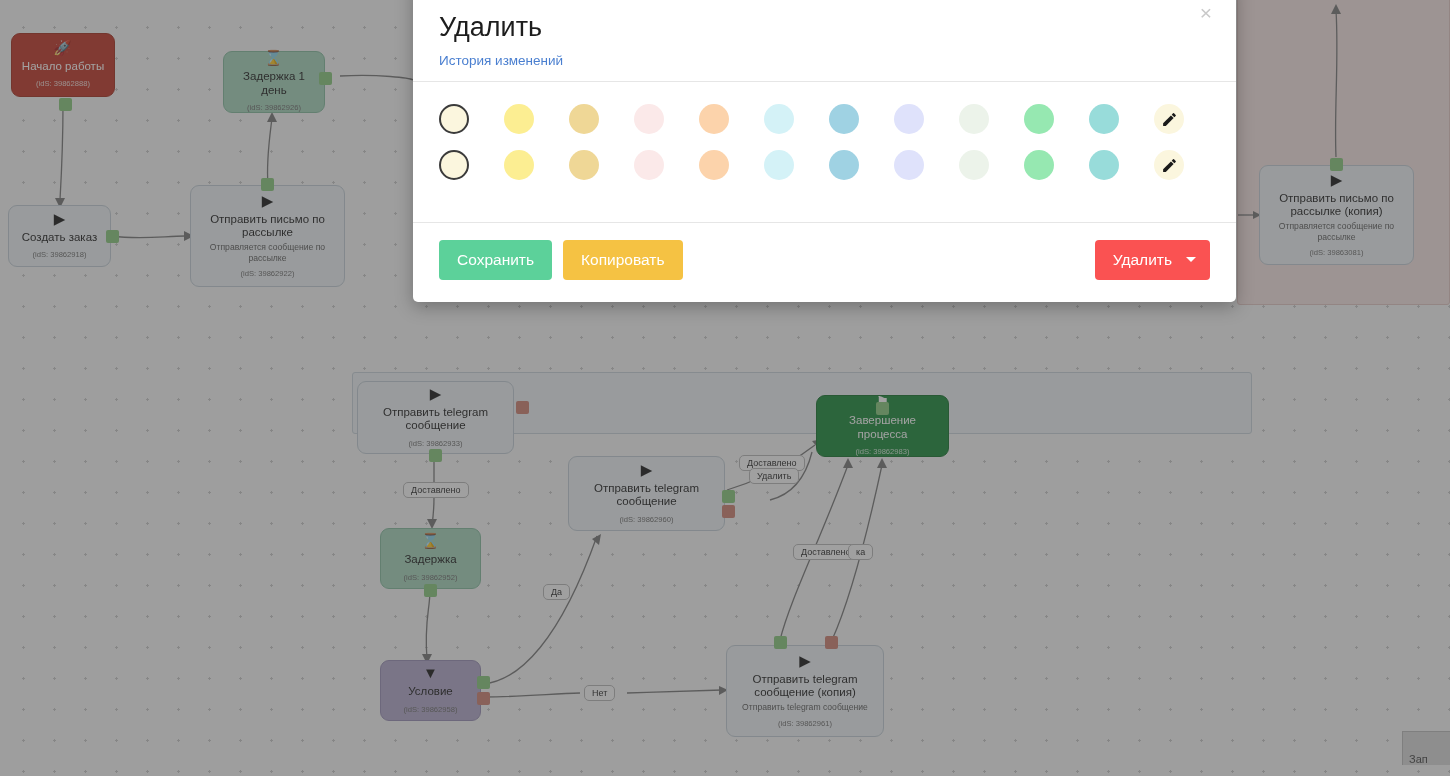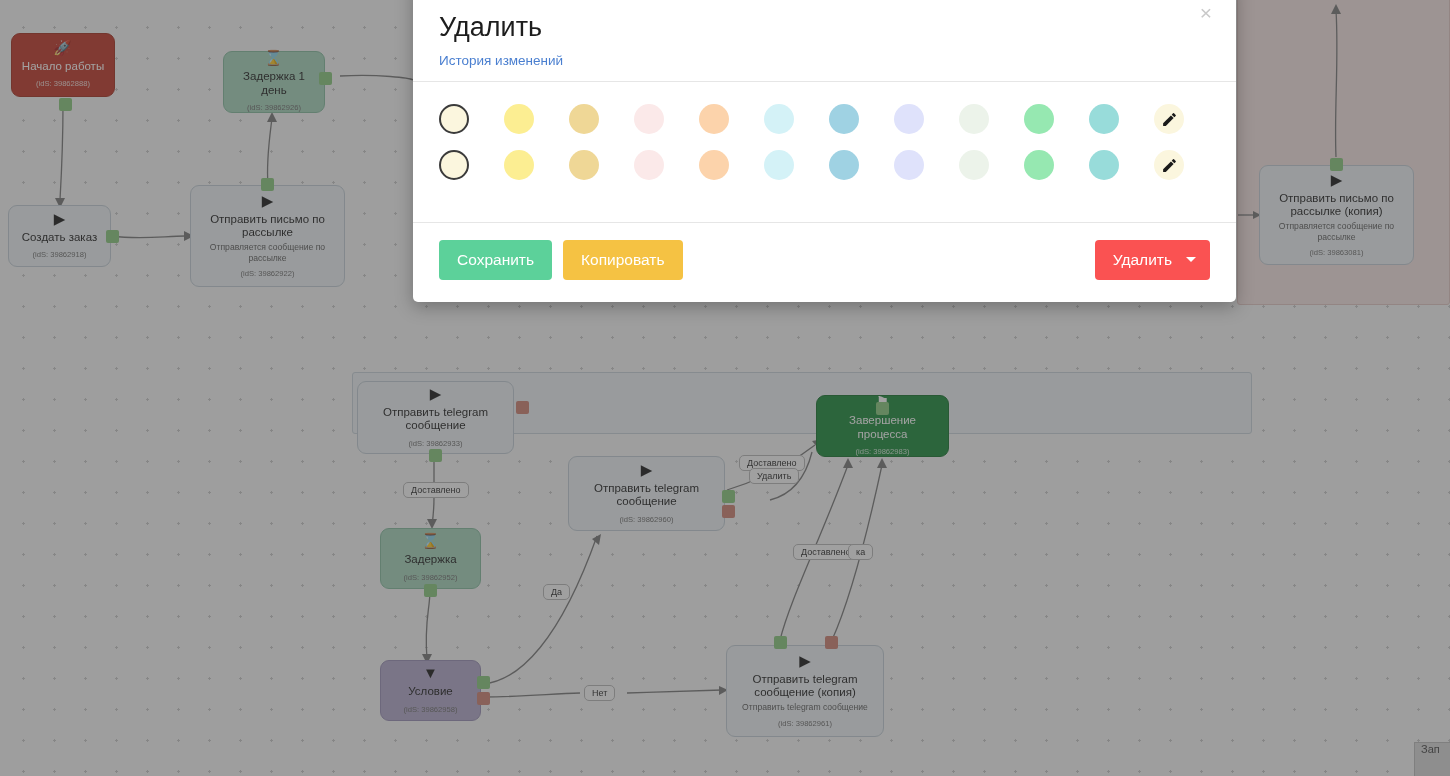--- a/index.html
+++ b/index.html
@@ -74,28 +74,28 @@
   #edges polygon { fill: #7a7a7a; }
 
   
   #dim {
     position: absolute; inset: 0;
     background: rgba(60,60,60,0.48);
   }
 
   .corner-panel {
     position: absolute;
-    right: 0; bottom: 0;
-    width: 36px; height: 34px;
+    right: 0; bottom: 11px;
+    width: 48px; height: 34px;
     background: #d8d8d8;
     border-top: 1px solid #bdbdbd;
     border-left: 1px solid #bdbdbd;
     font-size: 11px;
     color: #4a4a4a;
-    display: flex; align-items: flex-start; padding-left: 6px;
+    display: flex; align-items: flex-end; padding-left: 6px;
     overflow: hidden;
   }
 
   
   #modal {
     position: absolute;
     left: 413px; top: -18px;
     width: 823px;
     background: #fff;
     border-radius: 5px;

